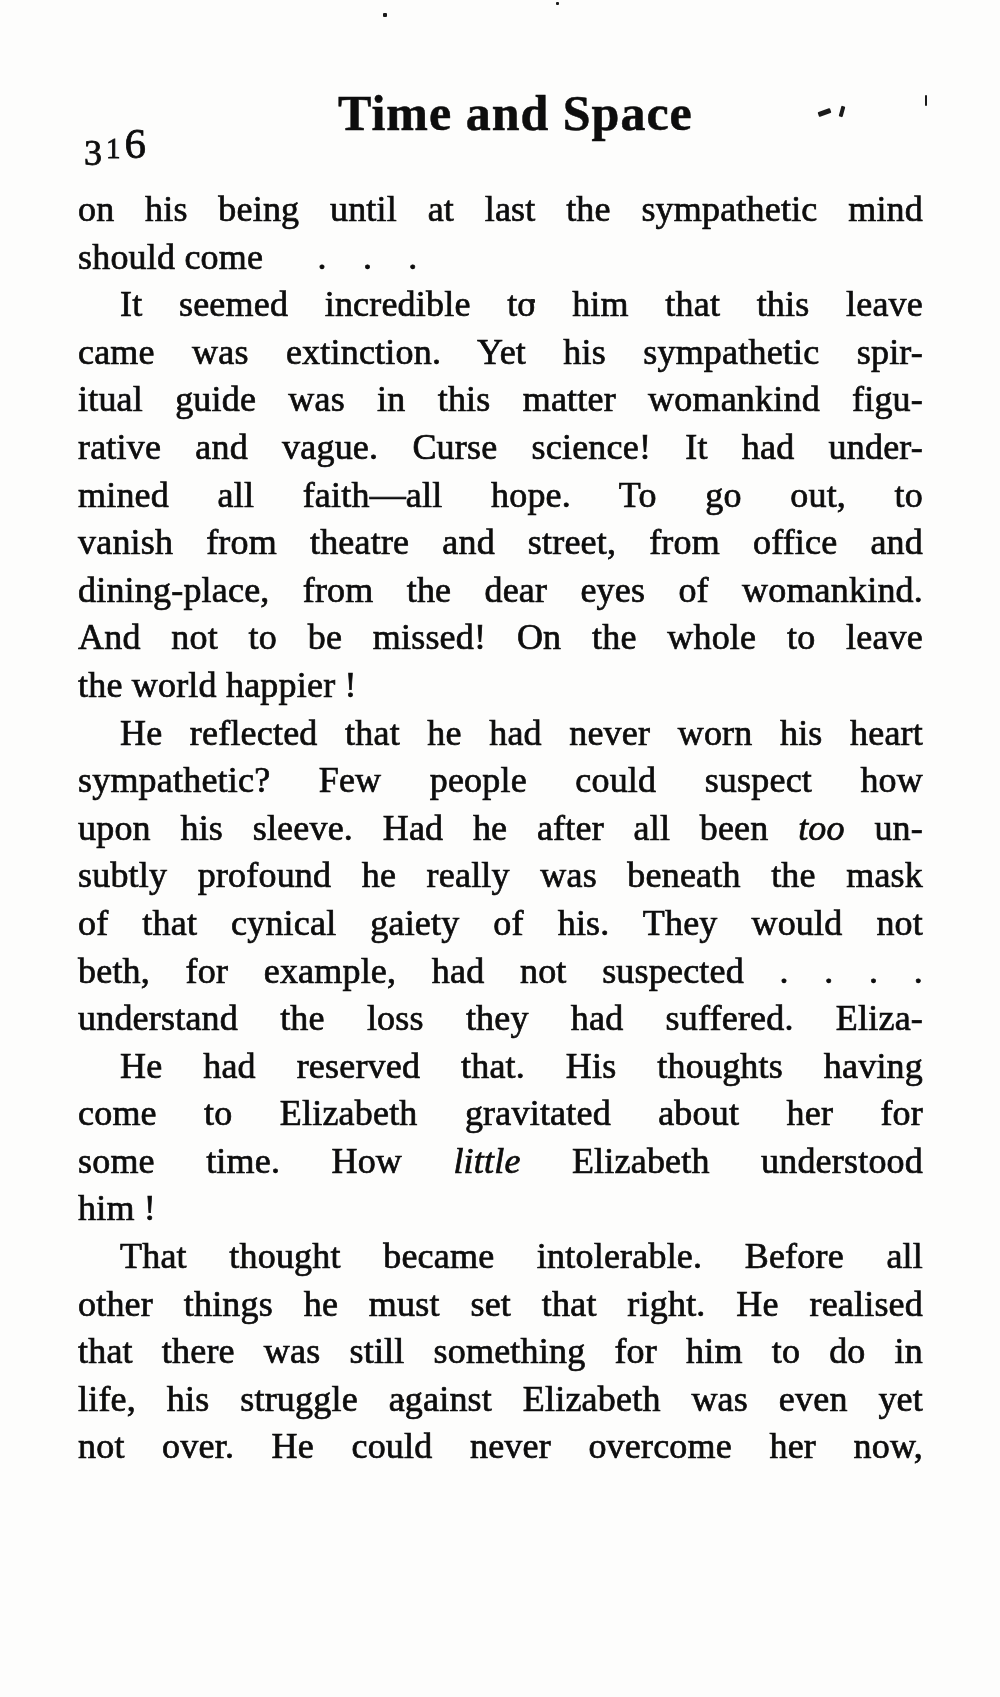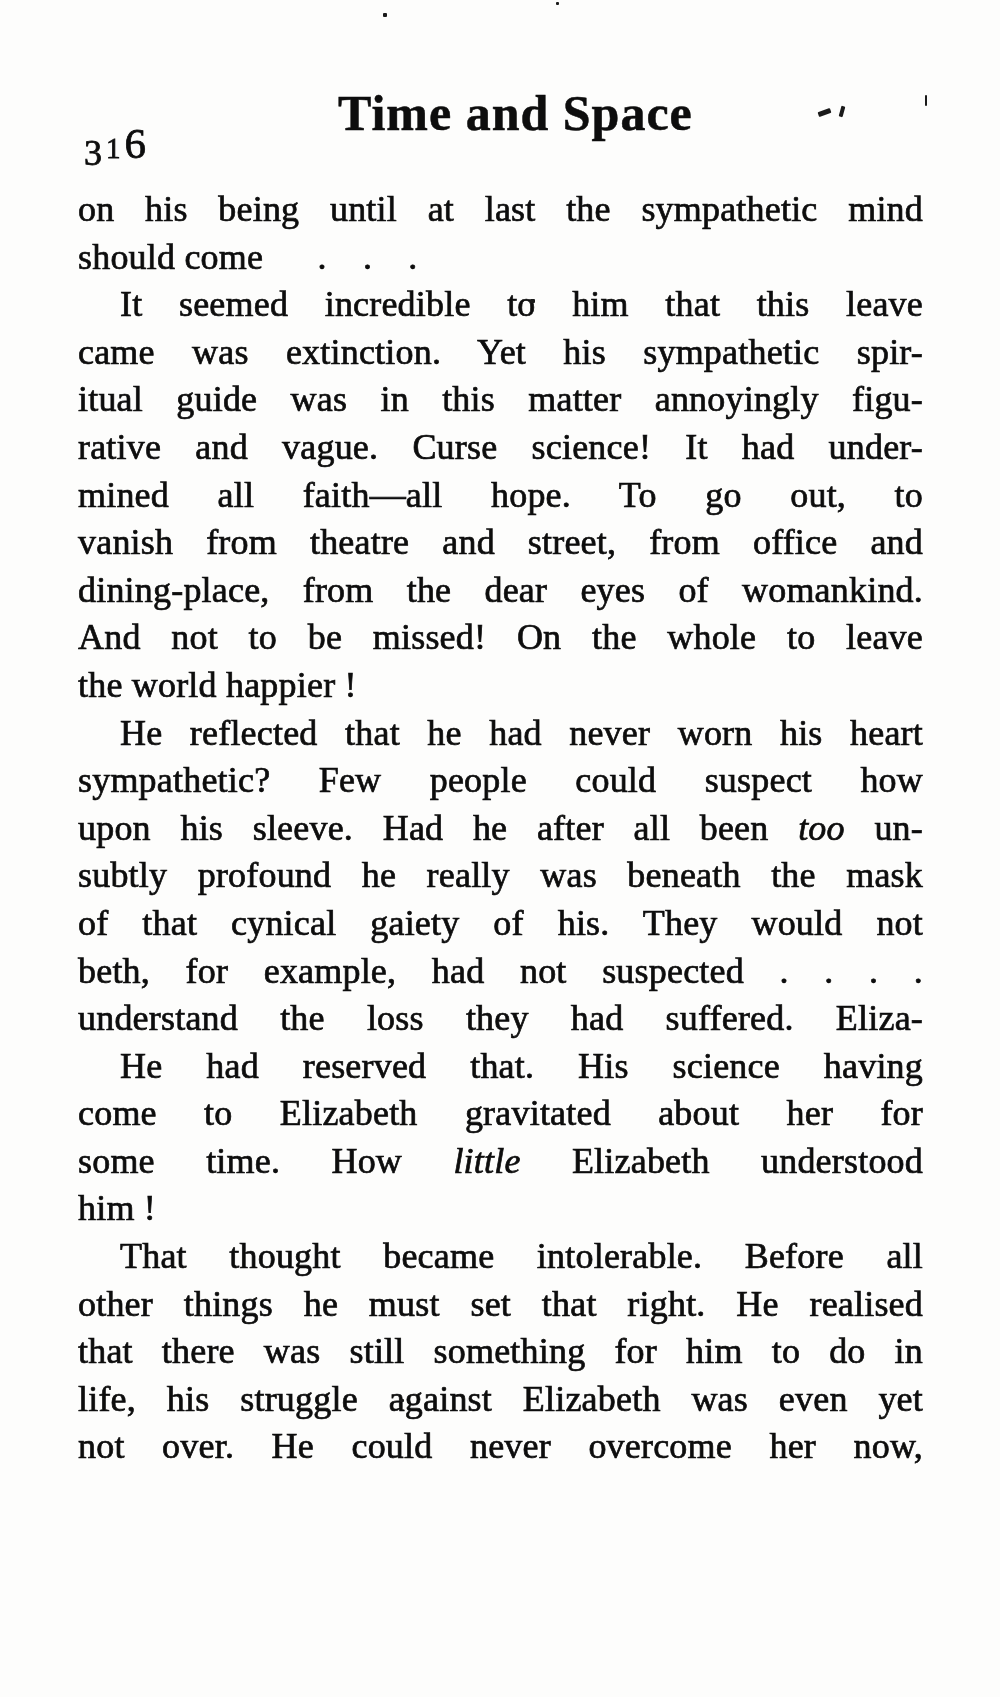--- a/index.html
+++ b/index.html
@@ -54,35 +54,35 @@
   <div class="running-header">
     <div class="page-number"><span class="d-desc">3</span><span class="d-small">1</span><span class="d-tall">6</span></div>
     <div class="header-title">Time and Space</div>
   </div>
 
   <div class="body-text">
       <div class="line">on his being until at last the sympathetic mind</div>
       <div class="line left">should come  . . .</div>
       <div class="line indent">It seemed incredible to him that this leave</div>
       <div class="line">came was extinction. Yet his sympathetic spir-</div>
-      <div class="line">itual guide was in this matter annoyingly figu-</div>
+      <div class="line">itual guide was in this matter womankind figu-</div>
       <div class="line">rative and vague. Curse science! It had under-</div>
       <div class="line">mined all faith—all hope. To go out, to</div>
       <div class="line">vanish from theatre and street, from office and</div>
       <div class="line">dining-place, from the dear eyes of womankind.</div>
       <div class="line">And not to be missed! On the whole to leave</div>
       <div class="line left">the world happier !</div>
       <div class="line indent">He reflected that he had never worn his heart</div>
       <div class="line">sympathetic? Few people could suspect how</div>
       <div class="line">upon his sleeve. Had he after all been <em>too</em> un-</div>
       <div class="line">subtly profound he really was beneath the mask</div>
       <div class="line">of that cynical gaiety of his. They would not</div>
       <div class="line">beth, for example, had not suspected . . . .</div>
       <div class="line">understand the loss they had suffered. Eliza-</div>
-      <div class="line indent">He had reserved that. His science having</div>
+      <div class="line indent">He had reserved that. His thoughts having</div>
       <div class="line">come to Elizabeth gravitated about her for</div>
       <div class="line">some time. How <em>little</em> Elizabeth understood</div>
       <div class="line left">him !</div>
       <div class="line indent">That thought became intolerable. Before all</div>
       <div class="line">other things he must set that right. He realised</div>
       <div class="line">that there was still something for him to do in</div>
       <div class="line">life, his struggle against Elizabeth was even yet</div>
       <div class="line">not over. He could never overcome her now,</div>
     </div>
 

